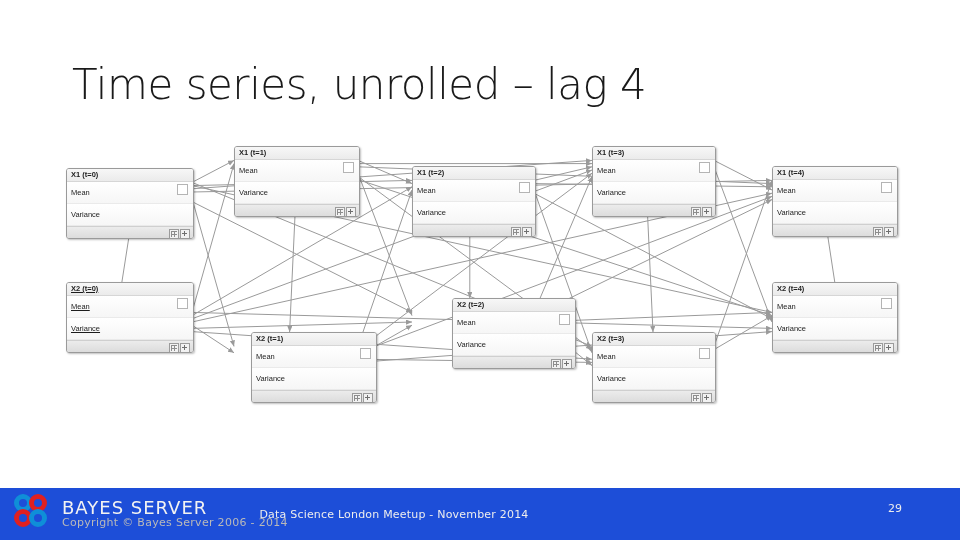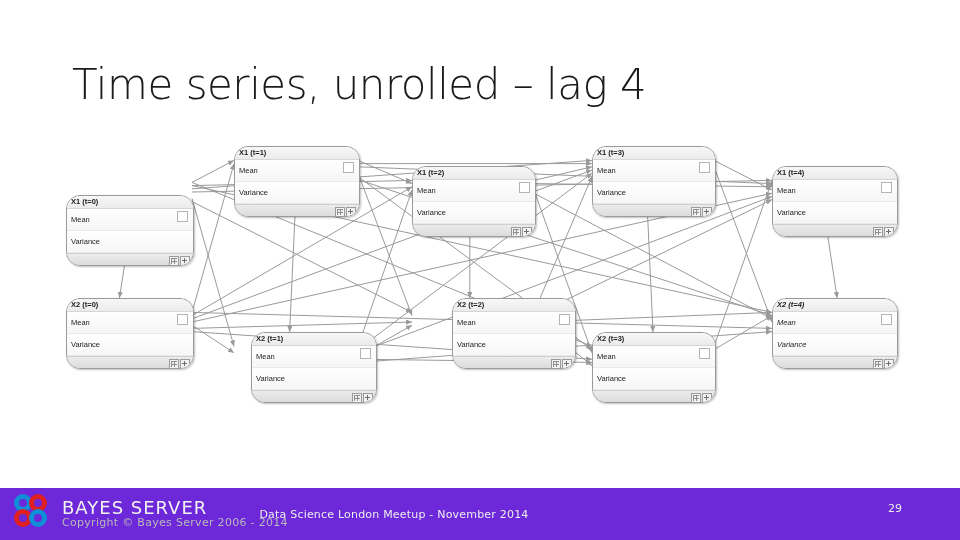--- a/index.html
+++ b/index.html
@@ -24,21 +24,21 @@
   .diagram{
     position:absolute;left:0px;top:130px;width:960px;height:270px;
   }
   .edges{position:absolute;left:0;top:0;width:960px;height:270px;}
 
   
   .node{
     position:absolute;
     background:linear-gradient(to bottom,#fdfdfd 0%,#fbfbfb 45%,#eeeeee 55%,#e4e4e4 100%);
     border:1px solid #9a9a9a;
-    border-radius:14px;
+    border-radius:3px;
     box-shadow:1px 1px 2px rgba(0,0,0,0.25);
     font-size:7.5px;
     color:#1d1d1d;
     overflow:hidden;
   }
   .node-title{
     height:12px;line-height:12px;
     padding:0 4px;
     font-weight:bold;font-size:7.5px;
     background:linear-gradient(to bottom,#f7f7f7,#ebebeb);
@@ -80,21 +80,21 @@
   .ico-plus:before{
     content:"";position:absolute;left:3px;top:1px;width:1px;height:5px;background:#6f6f6f;
   }
   .ico-plus:after{
     content:"";position:absolute;left:1px;top:3px;width:5px;height:1px;background:#6f6f6f;
   }
 
   
   .footer{
     position:absolute;left:0;bottom:0;width:960px;height:52px;
-    background:#6d28d9;
+    background:#1d4ed8;
   }
   .logo-wrap{
     position:absolute;left:14px;top:6px;
     display:flex;align-items:center;
   }
   .logo-mark{
     position:relative;width:42px;height:38px;margin-right:6px;
   }
   .ring{position:absolute;border-radius:50%;}
   .ring-blue{border:5px solid #0f8fd8;}
@@ -179,21 +179,21 @@
           <line x1="358" y1="232.4" x2="772" y2="201.6" marker-end="url(#ah)"></line>
           <line x1="534" y1="182.4" x2="592" y2="46.4" marker-end="url(#ah)"></line>
           <line x1="534" y1="185.6" x2="772" y2="69.6" marker-end="url(#ah)"></line>
           <line x1="534" y1="188.8" x2="592" y2="235.6" marker-end="url(#ah)"></line>
           <line x1="534" y1="192" x2="772" y2="182.4" marker-end="url(#ah)"></line>
           <line x1="714" y1="216.4" x2="772" y2="50.4" marker-end="url(#ah)"></line>
           <line x1="714" y1="219.6" x2="772" y2="185.6" marker-end="url(#ah)"></line>
         </g>
     </svg>
     <div id="node-layer">
-        <div class="node" style="left: 66px; top: 38px; width: 126px; margin-top: 27px;">
+        <div class="node" style="left: 66px; top: 38px; width: 126px;">
           <div class="node-title">X1 (t=0)</div>
           <div class="node-body">
             <div class="node-row">Mean</div>
             <div class="node-row">Variance</div>
             <div class="state-box"></div>
           </div>
           <div class="node-footer">
             <div class="ico ico-grid"></div>
             <div class="ico ico-plus"></div>
           </div>
@@ -239,21 +239,21 @@
           <div class="node-body">
             <div class="node-row">Mean</div>
             <div class="node-row">Variance</div>
             <div class="state-box"></div>
           </div>
           <div class="node-footer">
             <div class="ico ico-grid"></div>
             <div class="ico ico-plus"></div>
           </div>
         </div>
-        <div class="node" style="left: 66px; top: 168px; width: 126px;">
+        <div class="node" style="left: 66px; top: 152px; width: 126px; text-decoration: underline;">
           <div class="node-title">X2 (t=0)</div>
           <div class="node-body">
             <div class="node-row">Mean</div>
             <div class="node-row">Variance</div>
             <div class="state-box"></div>
           </div>
           <div class="node-footer">
             <div class="ico ico-grid"></div>
             <div class="ico ico-plus"></div>
           </div>
@@ -287,21 +287,21 @@
           <div class="node-body">
             <div class="node-row">Mean</div>
             <div class="node-row">Variance</div>
             <div class="state-box"></div>
           </div>
           <div class="node-footer">
             <div class="ico ico-grid"></div>
             <div class="ico ico-plus"></div>
           </div>
         </div>
-        <div class="node" style="left: 772px; top: 168px; width: 124px; font-style: italic;">
+        <div class="node" style="left: 772px; top: 152px; width: 124px;">
           <div class="node-title">X2 (t=4)</div>
           <div class="node-body">
             <div class="node-row">Mean</div>
             <div class="node-row">Variance</div>
             <div class="state-box"></div>
           </div>
           <div class="node-footer">
             <div class="ico ico-grid"></div>
             <div class="ico ico-plus"></div>
           </div>

